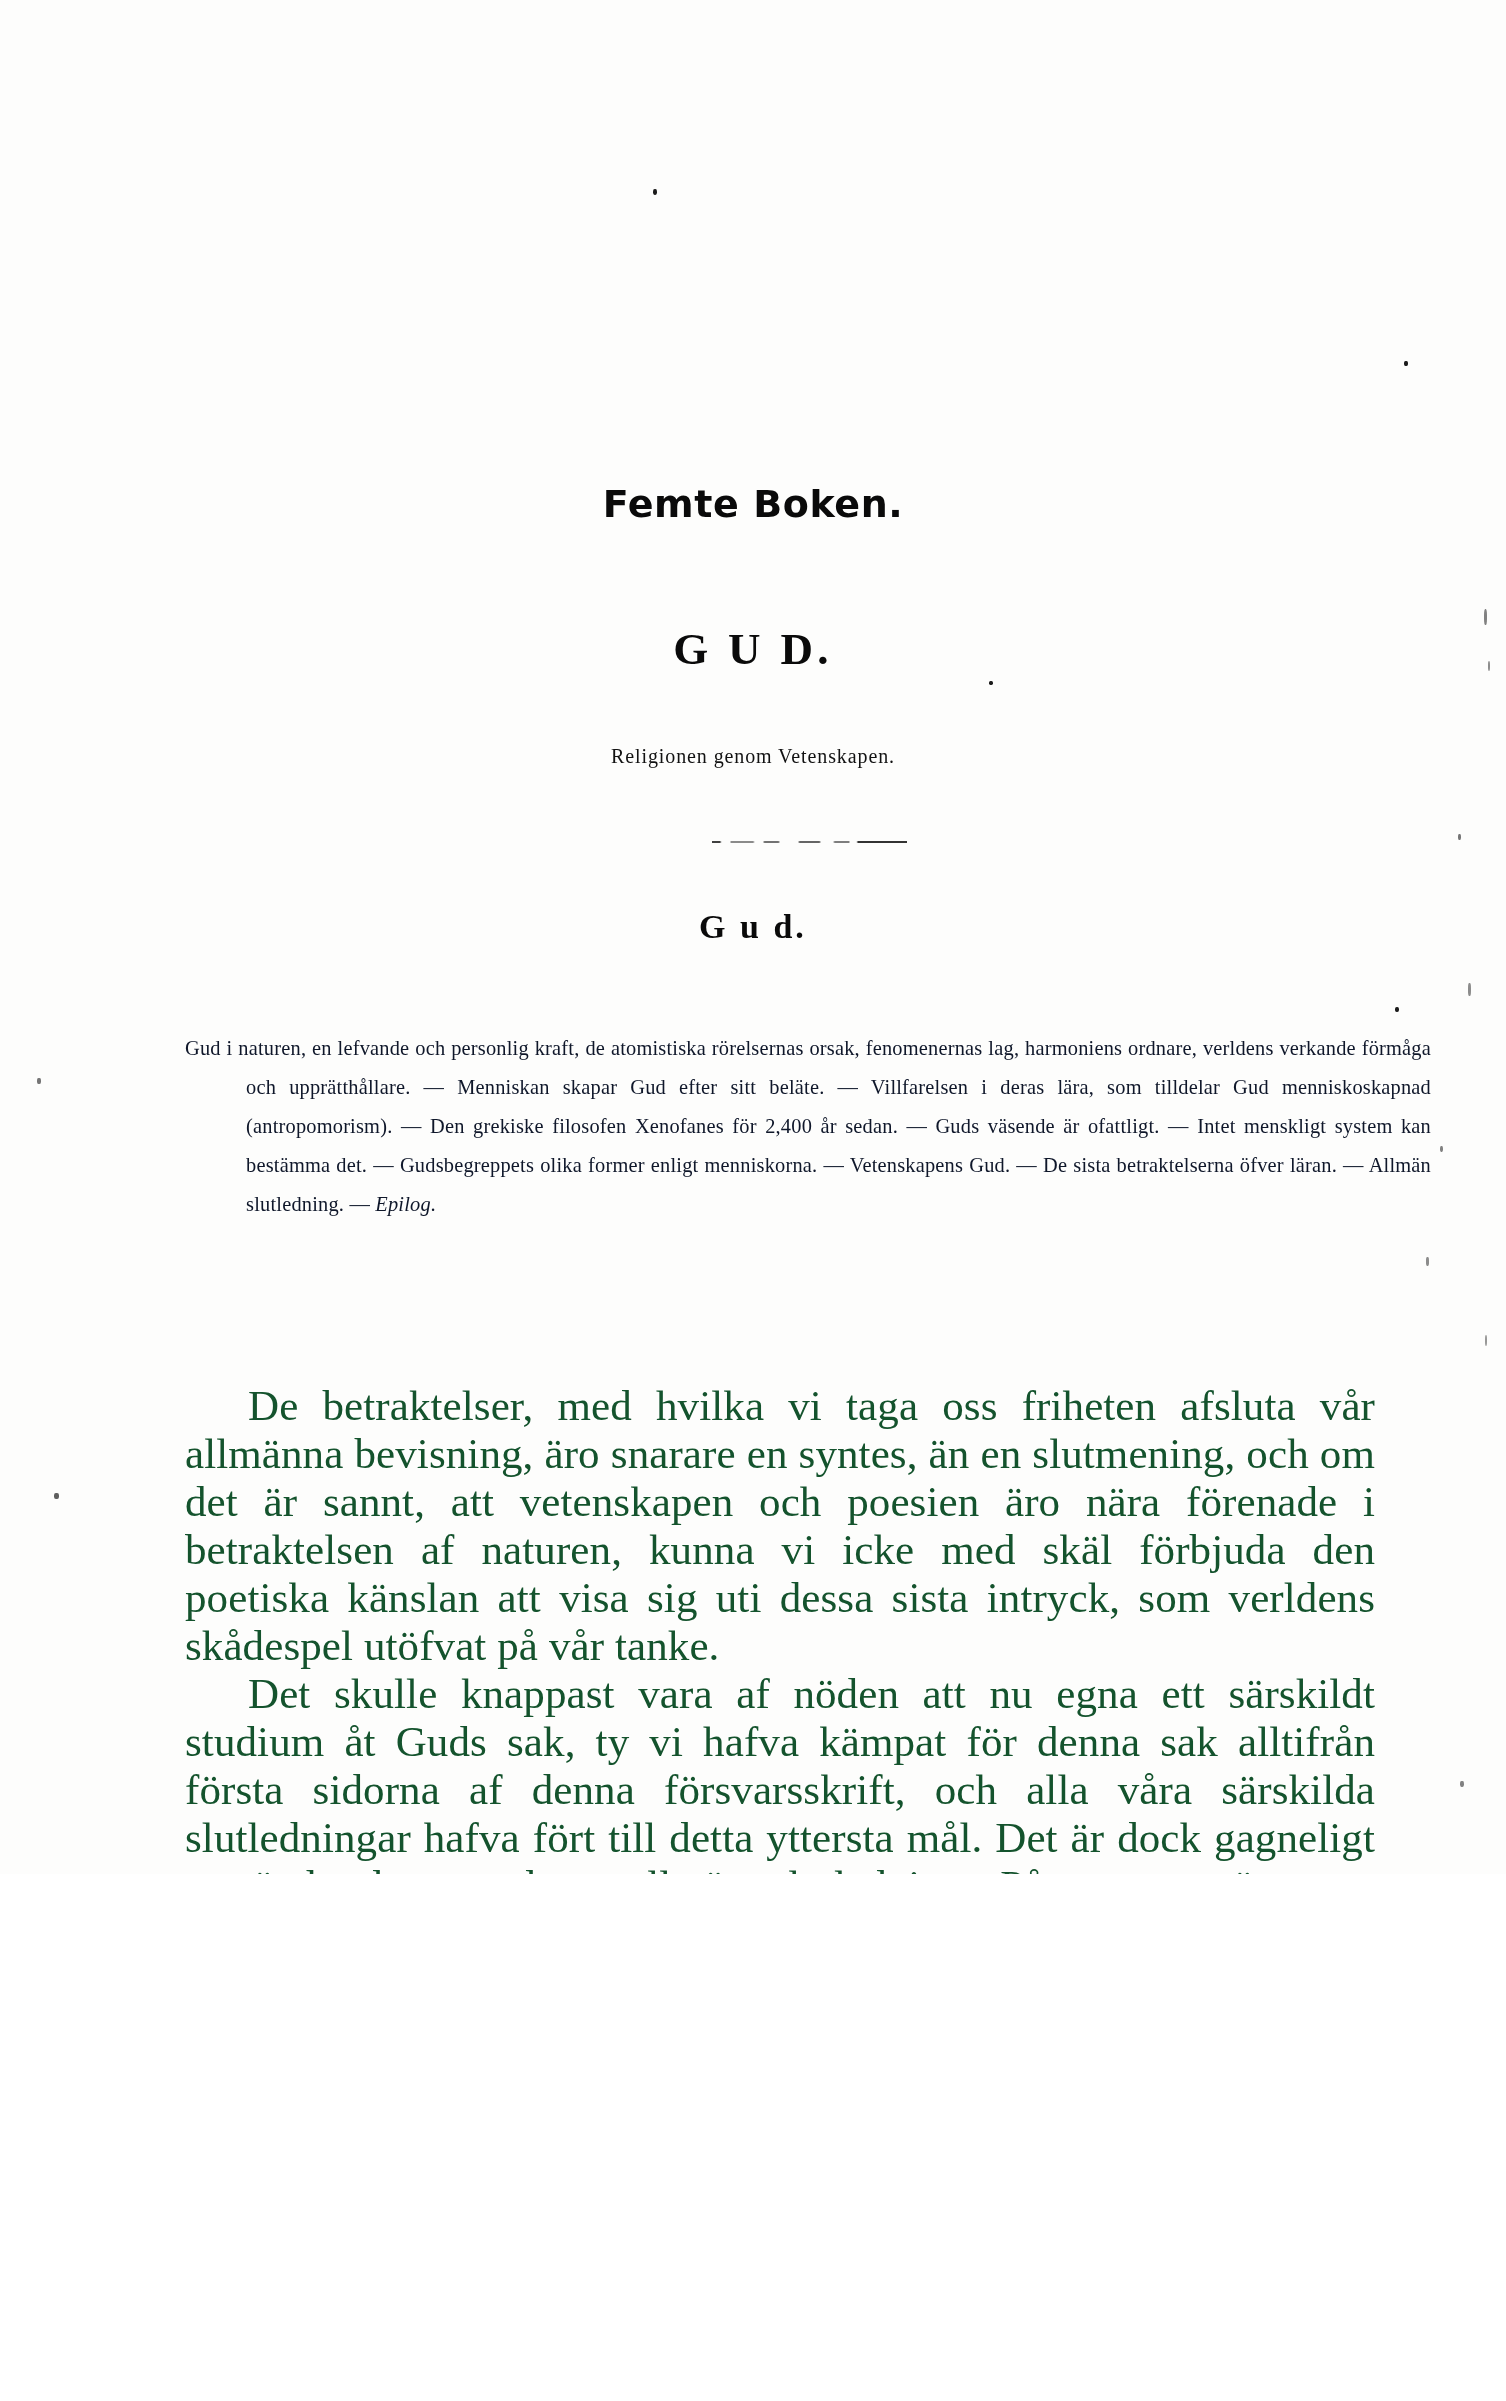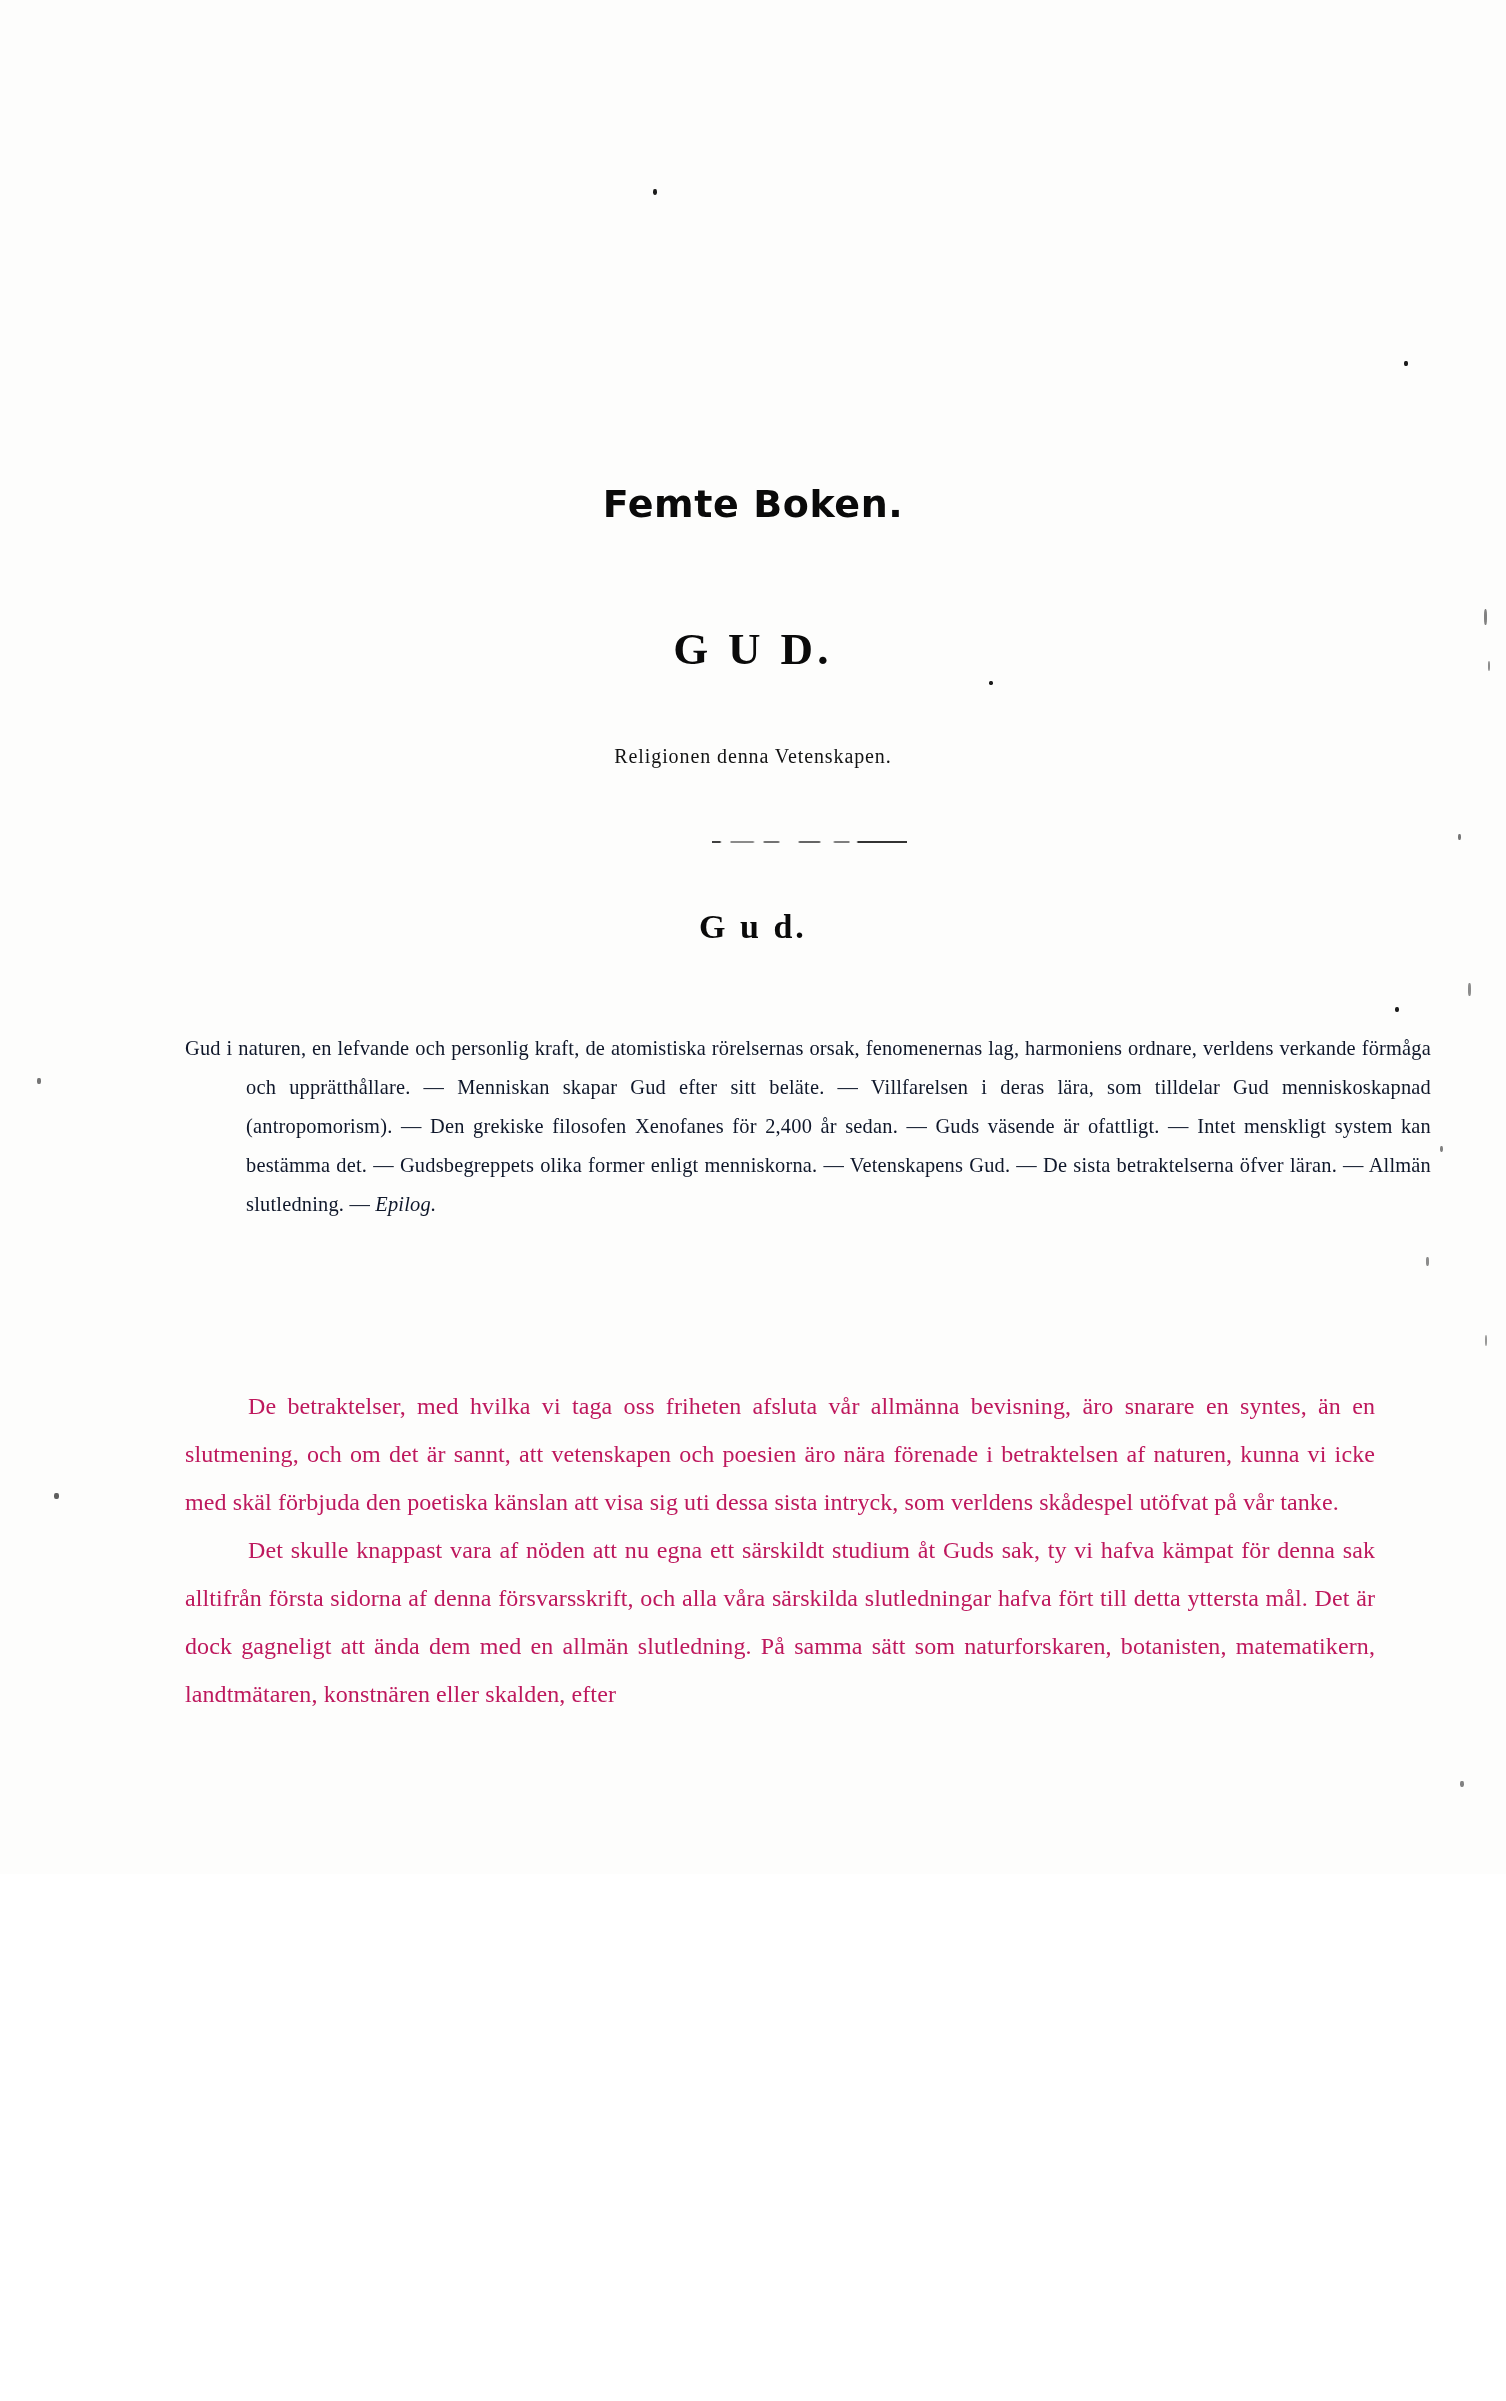--- a/index.html
+++ b/index.html
@@ -128,42 +128,42 @@
   }
   .summary i { font-style: italic; }
 
   
   .body-text {
     position: absolute;
     left: 185px;
     top: 1382px;
     width: 1190px;
     font-family: "Liberation Serif", "DejaVu Serif", serif;
-    font-size: 24px;
+    font-size: 43px;
     line-height: 48px;
     text-align: justify;
     text-align-last: left;
-    color: #be185d;
+    color: #14532d;
     letter-spacing: 0.1px;
   }
   .body-text p {
     margin: 0;
     text-indent: 63px;
   }
 </style>
 </head>
 <body>
 
 <div id="page">
 
   <div class="book-title">Femte Boken.</div>
 
   <div class="part-title">G U D.</div>
 
-  <div class="part-subtitle">Religionen denna Vetenskapen.</div>
+  <div class="part-subtitle">Religionen genom Vetenskapen.</div>
 
   <div class="rule"></div>
 
   <div class="section-heading">G u d.</div>
 
   <div class="summary"><span>Gud i naturen, en lefvande och personlig kraft, de atomistiska rörelsernas orsak, fenomenernas lag, harmoniens ordnare, verldens verkande förmåga och upprätthållare. — Menniskan skapar Gud efter sitt beläte. — Villfarelsen i deras lära, som tilldelar Gud menniskoskapnad (antropomorism). — Den grekiske filosofen Xenofanes för 2,400 år sedan. — Guds väsende är ofattligt. — Intet menskligt system kan bestämma det. — Gudsbegreppets olika former enligt menniskorna. — Vetenskapens Gud. — De sista betraktelserna öfver läran. — Allmän slutledning. — </span><i>Epilog.</i></div>
 
   <div class="body-text">
     <p>De betraktelser, med hvilka vi taga oss friheten afsluta vår allmänna bevisning, äro snarare en syntes, än en slutmening, och om det är sannt, att vetenskapen och poesien äro nära förenade i betraktelsen af naturen, kunna vi icke med skäl förbjuda den poetiska känslan att visa sig uti dessa sista intryck, som verldens skådespel utöfvat på vår tanke.</p>
     <p>Det skulle knappast vara af nöden att nu egna ett särskildt studium åt Guds sak, ty vi hafva kämpat för denna sak alltifrån första sidorna af denna försvarsskrift, och alla våra särskilda slutledningar hafva fört till detta yttersta mål. Det är dock gagneligt att ända dem med en allmän slutledning. På samma sätt som naturforskaren, botanisten, matematikern, landtmätaren, konstnären eller skalden, efter</p>

